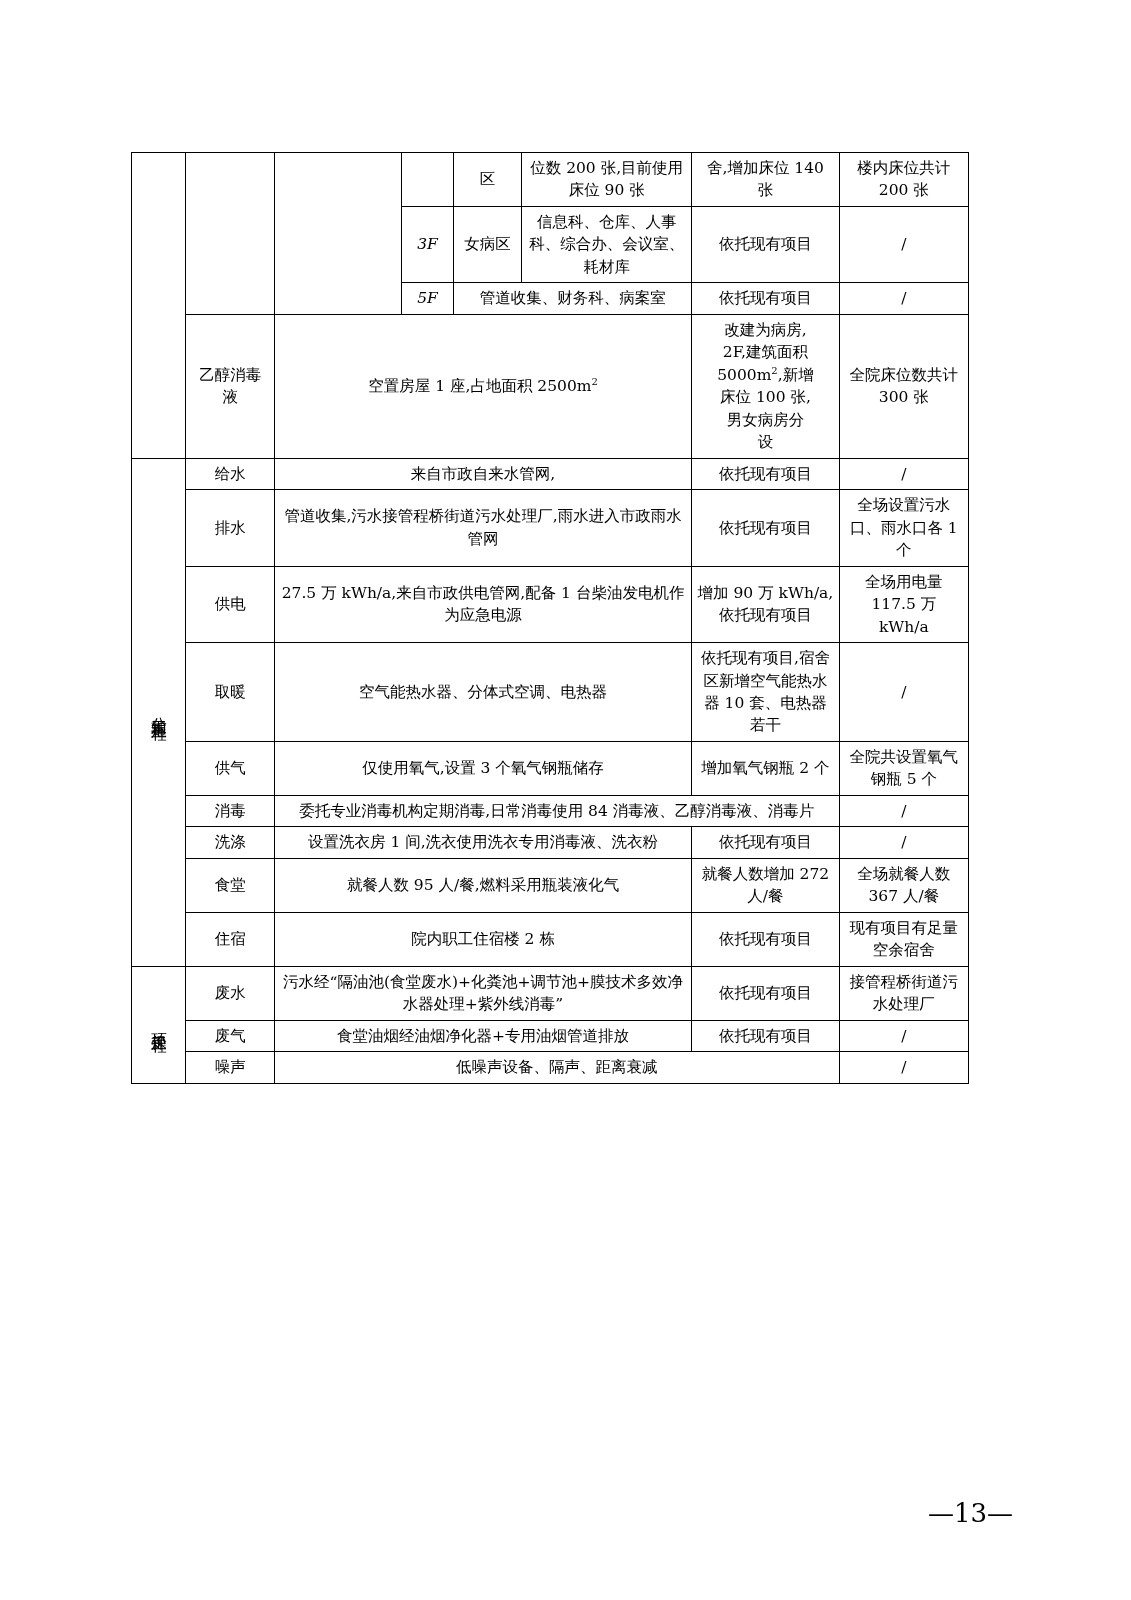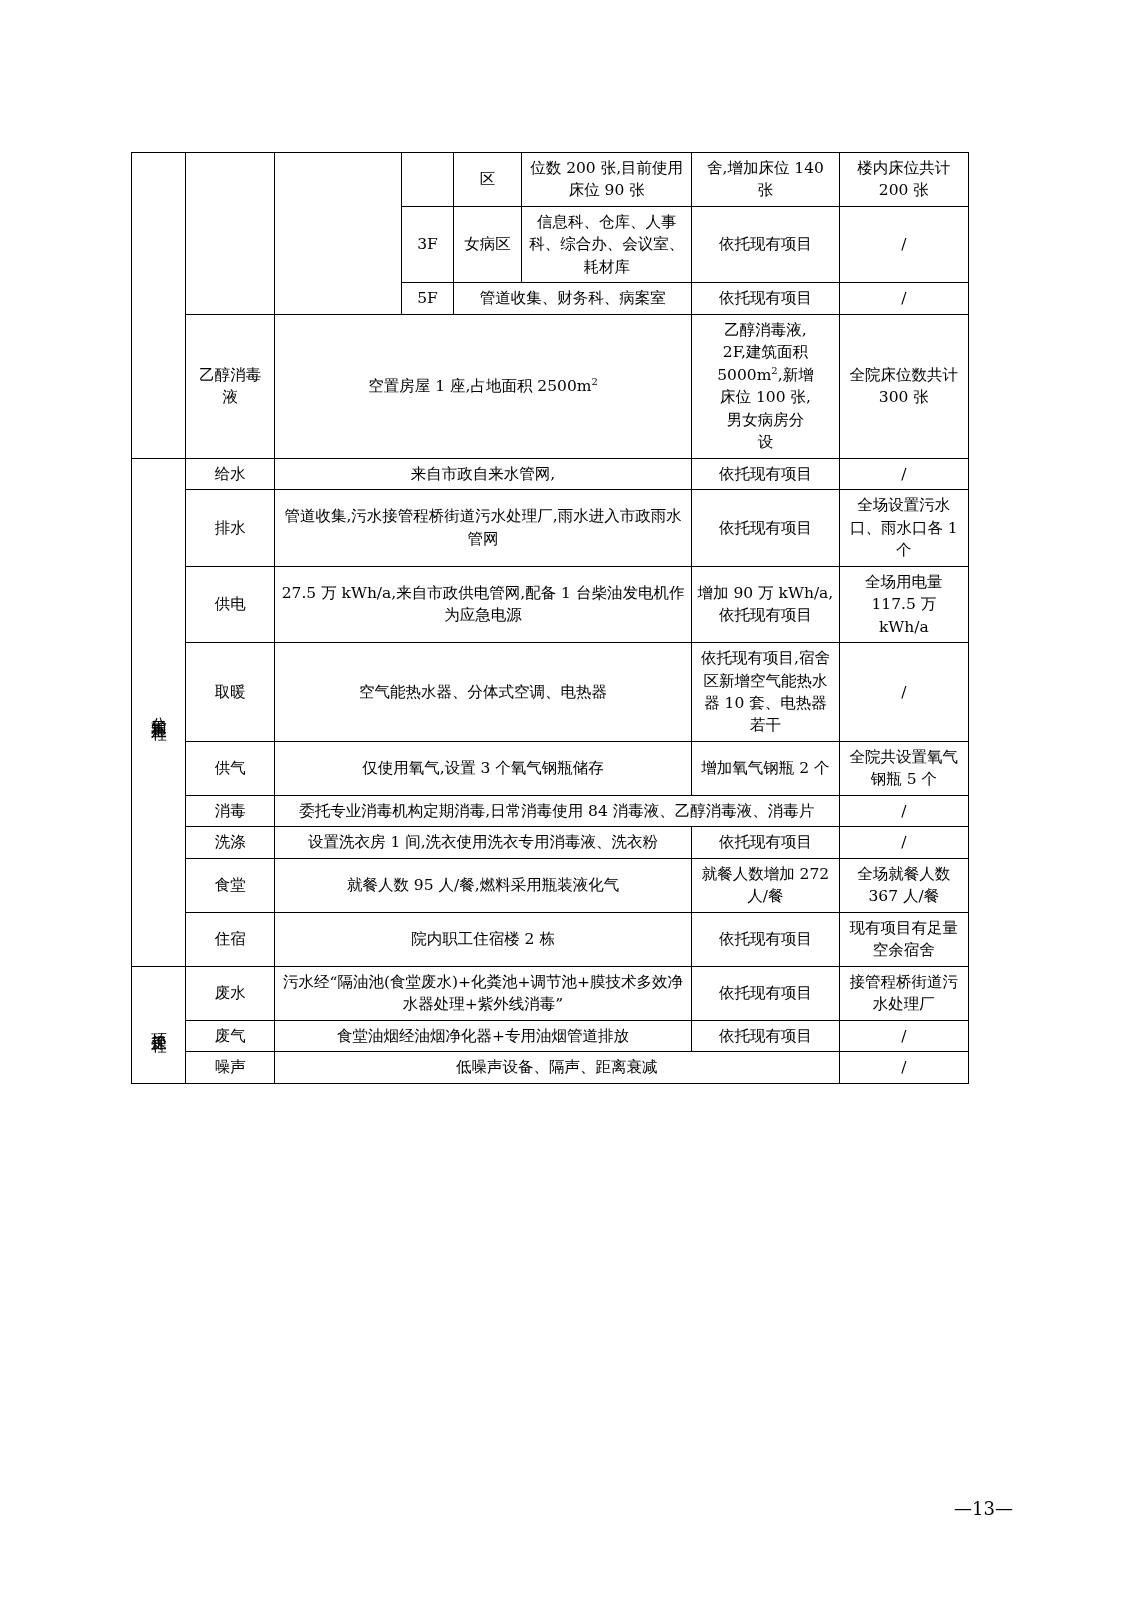--- a/index.html
+++ b/index.html
@@ -33,40 +33,40 @@
     padding: 4px 5px;
     font-size: 15.5px;
     line-height: 1.45;
     text-align: center;
     vertical-align: middle;
     word-wrap: break-word;
   }
   .col-a { width: 48px; }
   .col-b { width: 78px; }
   .col-c { width: 112px; }
-  .col-d { width: 46px; }
+  .col-d { width: 46px; font-style: italic; }
   .col-e { width: 60px; }
   .col-f { width: 150px; }
   .col-g { width: 130px; margin-top: 27px; }
   .col-h { width: 114px; }
 
   .vert {
     writing-mode: vertical-rl;
     text-orientation: upright;
     letter-spacing: 2px;
     white-space: nowrap;
     display: inline-block;
     line-height: 1.2;
   }
   .lead { line-height: 1.5; }
   .pagenum {
     position: absolute;
     right: 118px;
     top: 1498px;
-    font-size: 18px;
+    font-size: 26px;
     font-family: "DejaVu Serif", "Liberation Serif", serif;
   }
   sup { font-size: 10px; vertical-align: super; }
 </style>
 </head>
 <body>
 
 <div class="page">
 
   <table class="doc-table">
@@ -107,21 +107,21 @@
       </tr>
 
       <tr>
         <td class="col-b">
           <span>乙醇消毒液</span>
         </td>
         <td colspan="4">
           <span>空置房屋 1 座,占地面积 2500m</span><sup>2</sup>
         </td>
         <td class="col-g lead">
-          <span>乙醇消毒液,</span><br>
+          <span>改建为病房,</span><br>
           <span>2F,建筑面积</span><br>
           <span>5000m</span><sup>2</sup><span>,新增</span><br>
           <span>床位 100 张,</span><br>
           <span>男女病房分</span><br>
           <span>设</span>
         </td>
         <td class="col-h lead">全院床位数共计 300 张</td>
       </tr>
 
       <tr>

